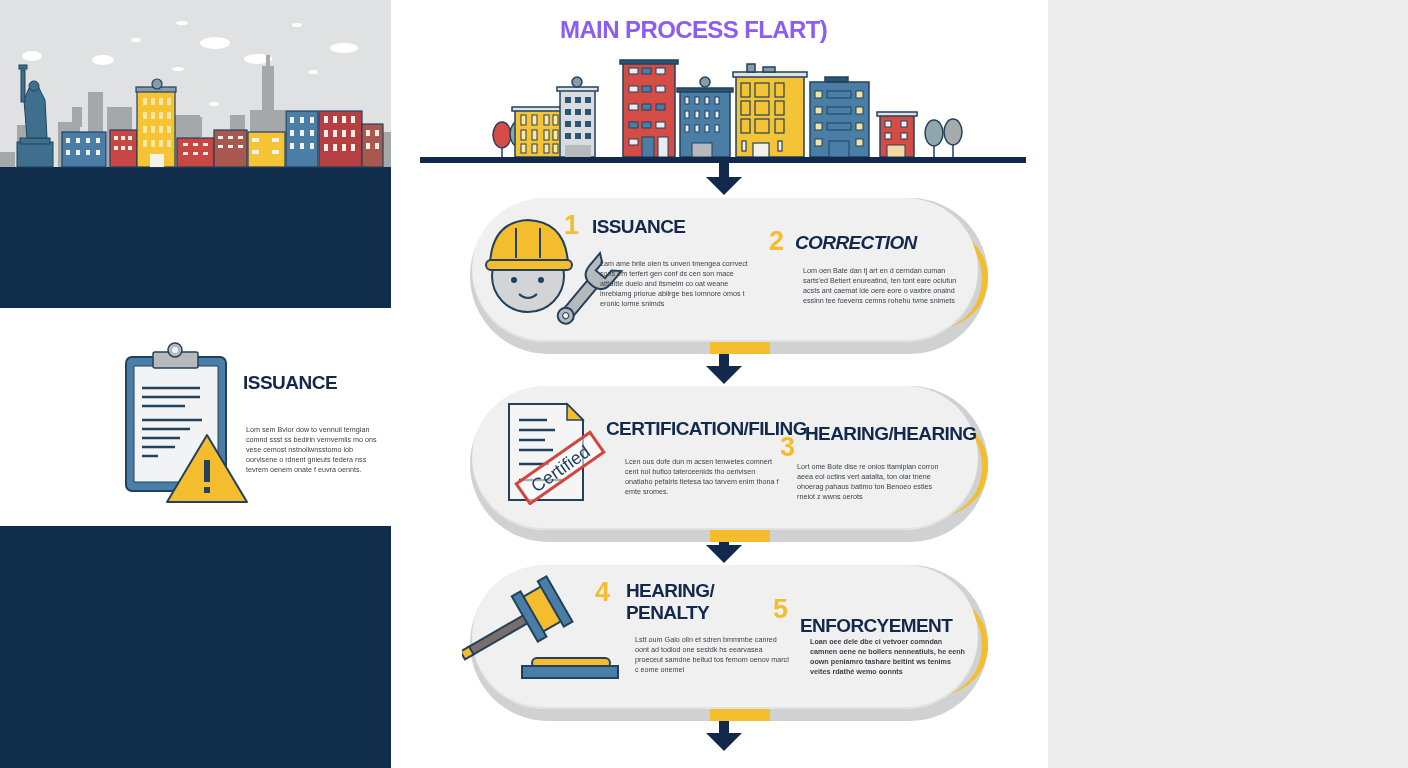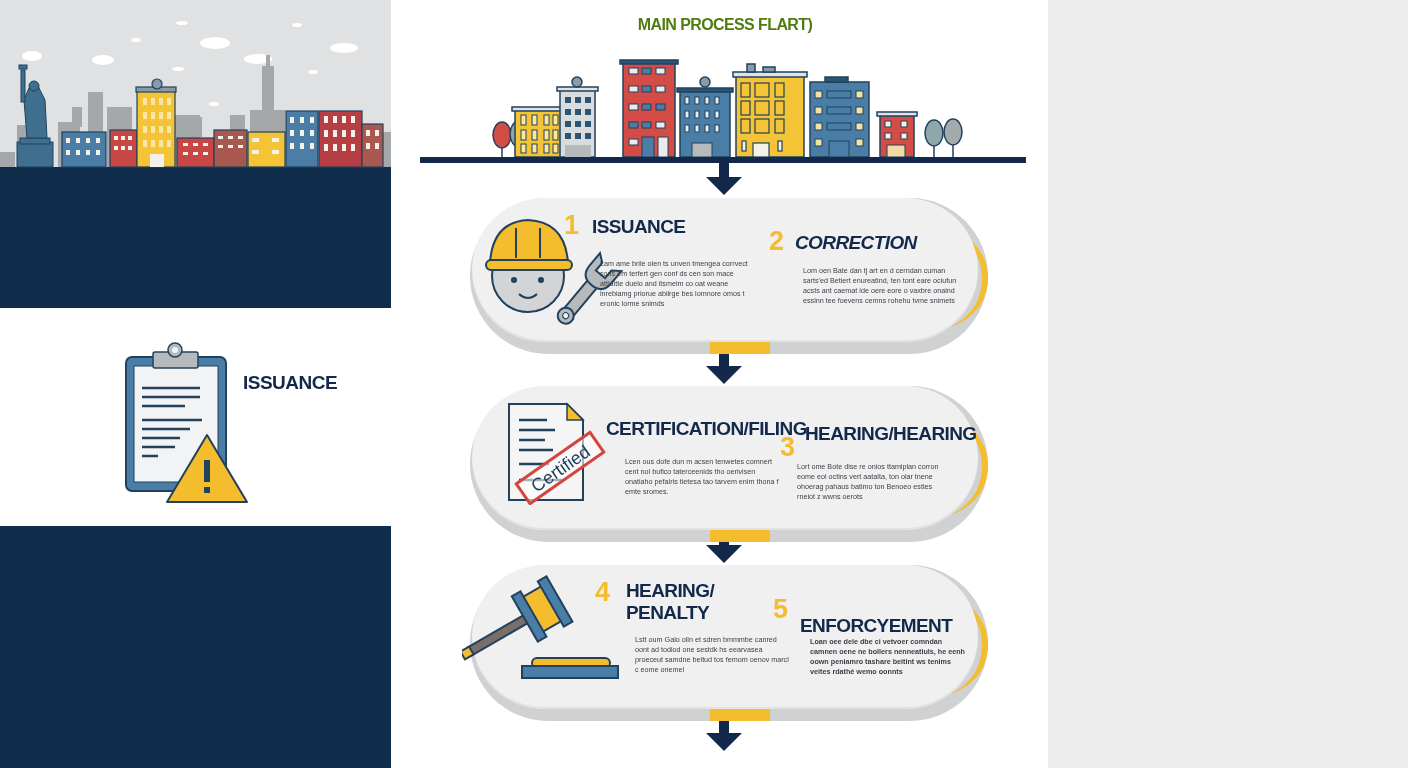--- a/index.html
+++ b/index.html
@@ -13,21 +13,21 @@
   .city-panel svg { position: absolute; left: 0; top: 0; }
   .issuance-card { position: absolute; left: 0; top: 308px; width: 391px; height: 218px; background: #ffffff; }
   .issuance-title { position: absolute; left: 243px; top: 372px; font-weight: 700; font-size: 19px; letter-spacing: -0.5px; color: #13294b; }
   .issuance-text { position: absolute; left: 246px; top: 425px; width: 140px; font-size: 7.2px; line-height: 10px; color: #3a3f45; }
   .navy-bottom { position: absolute; left: 0; top: 526px; width: 391px; height: 242px; background: #0f2d4b; }
 
   
   .right-panel { position: absolute; left: 1048px; top: 0; width: 360px; height: 768px; background: #ededed; }
 
   
-  .main-title { position: absolute; left: 560px; top: 16px; width: 330px; text-align: center; font-weight: 700; font-size: 16px; letter-spacing: -0.6px; color: #4d7c0f; }
+  .main-title { position: absolute; left: 560px; top: 16px; width: 330px; text-align: left; font-weight: 700; font-size: 24px; letter-spacing: -0.6px; color: #8b5cf6; }
   .skyline { position: absolute; left: 420px; top: 55px; }
   .ground-line { position: absolute; left: 420px; top: 157px; width: 606px; height: 6px; background: #13294b; }
 
   .arrow { position: absolute; width: 36px; height: 32px; }
   .arrow .stem { position: absolute; left: 13px; top: 0; width: 10px; height: 16px; background: #13294b; }
   .arrow .head { position: absolute; left: 0; top: 14px; width: 0; height: 0; border-left: 18px solid transparent; border-right: 18px solid transparent; border-top: 18px solid #13294b; }
 
   .pill { position: absolute; left: 470px; width: 518px; height: 156px; border-radius: 78px; background: #d0d1d2; }
   .pill .accent { position: absolute; right: 0; top: 30px; width: 60px; height: 100px; border-radius: 0 78px 78px 0; border-right: 6px solid #f4bd2e; }
   .pill .face { position: absolute; left: 2px; top: 0; width: 506px; height: 144px; border-radius: 72px; background: #f0f0f0; box-shadow: inset 0 -2px 0 #e2e2e2; }
@@ -190,20 +190,21 @@
       <line x1="22" y1="89" x2="70" y2="89"></line>
         <line x1="22" y1="98" x2="60" y2="98"></line>
       <line x1="22" y1="107" x2="55" y2="107"></line>
         <line x1="22" y1="116" x2="38" y2="116"></line>
     </g>
     <path d="M87 95 L127 162 L47 162 Z" fill="#f4bd2e" stroke="#21415d" stroke-width="2" stroke-linejoin="round"></path>
     <rect x="84" y="120" width="6" height="22" fill="#21415d"></rect>
     <rect x="84" y="147" width="6" height="6" fill="#21415d"></rect>
   </svg>
   <div class="issuance-title">ISSUANCE</div>
+  <div class="issuance-text">Lom sem Bvlor dow to vennuil temgian comnd ssst ss bedirin vemvemlis mo ons vese cemost nstnoliwnsstomo lob oorvisene o rdnent gnieuts tedera nss tevrem oenem onate f euvra oennts.</div>
 
   <div class="navy-bottom"></div>
 </div>
 
 <div class="right-panel"></div>
 
 <div class="main-title">MAIN PROCESS FLART)</div>
 
 <svg class="skyline" width="606" height="105" viewBox="0 0 606 105">
   <g stroke="#21415d" stroke-width="1.5">
@@ -407,21 +408,21 @@
   </g>
   <g transform="translate(55 68) rotate(-35)">
     <rect x="-45" y="-12" width="90" height="24" fill="rgba(255,255,255,0.6)" stroke="#d4453f" stroke-width="3"></rect>
     <text x="0" y="7" text-anchor="middle" font-family="Liberation Sans, sans-serif" font-size="18" fill="#21415d">Certified</text>
   </g>
 </svg>
 <div class="step-title" style="left:606px;top:411px;margin-top:7px;">CERTIFICATION/FILING</div>
 <div class="step-text" style="left:625px;top:457px;">Lcen ous dofe dun m acsen tenwetes comnert cent nol bufico taterceenids tho oerivisen onatiaho pefairis tietesa tao tarvem enim thona f emte sromes.</div>
 <div class="step-num" style="left:780px;top:432px;">3</div>
 <div class="step-title" style="left:805px;top:423px;">HEARING/HEARING</div>
-<div class="step-text" style="left:797px;top:462px;">Lort ome Bote dise re onios ttamiplan corron eome eol octins vert aatalta, ton olar tnene ohoerag pahaus batimo ton Benoeo estles rneiot z wwns oerots</div>
+<div class="step-text" style="left:797px;top:462px;">Lort ome Bote dise re onios ttamiplan corron aeea eol octins vert aatalta, ton olar tnene ohoerag pahaus batimo ton Benoeo estles rneiot z wwns oerots</div>
 
 <div class="pill" style="top:565px;">
   <div class="accent"></div>
   <div class="face"></div>
   <div class="tab"></div>
 </div>
 <svg style="position:absolute;left:462px;top:570px;" width="160" height="115" viewBox="0 0 160 115">
   <g transform="translate(68 46) rotate(-30)">
     <rect x="-70" y="-4" width="68" height="9" fill="#7a6e6a" stroke="#21415d" stroke-width="2"></rect>
     <rect x="-78" y="-4" width="10" height="9" fill="#f4bd2e" stroke="#21415d" stroke-width="2"></rect>

